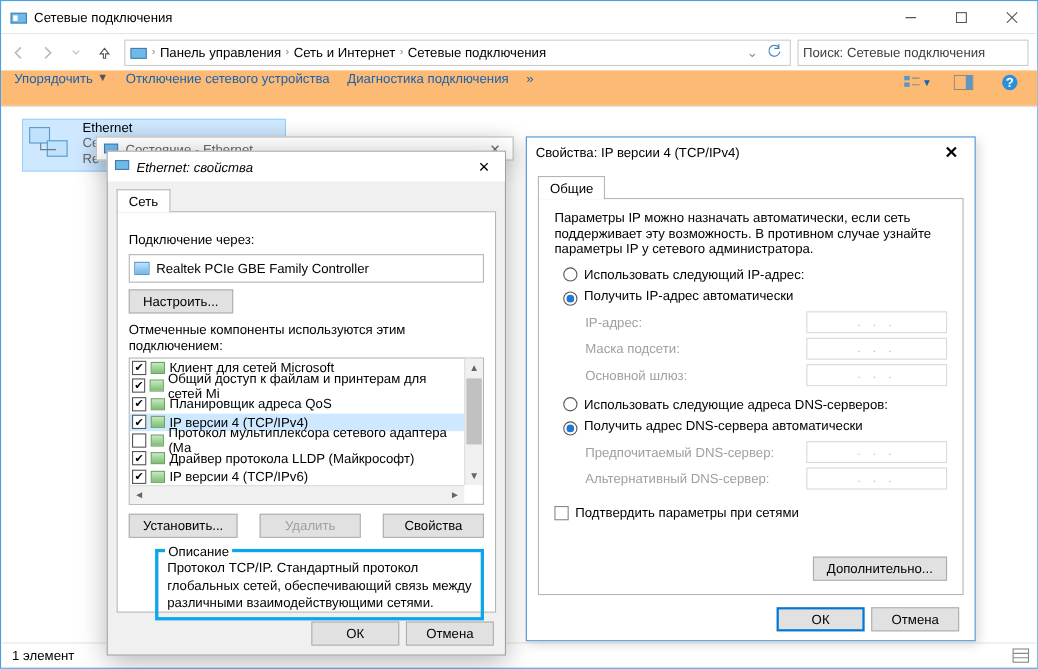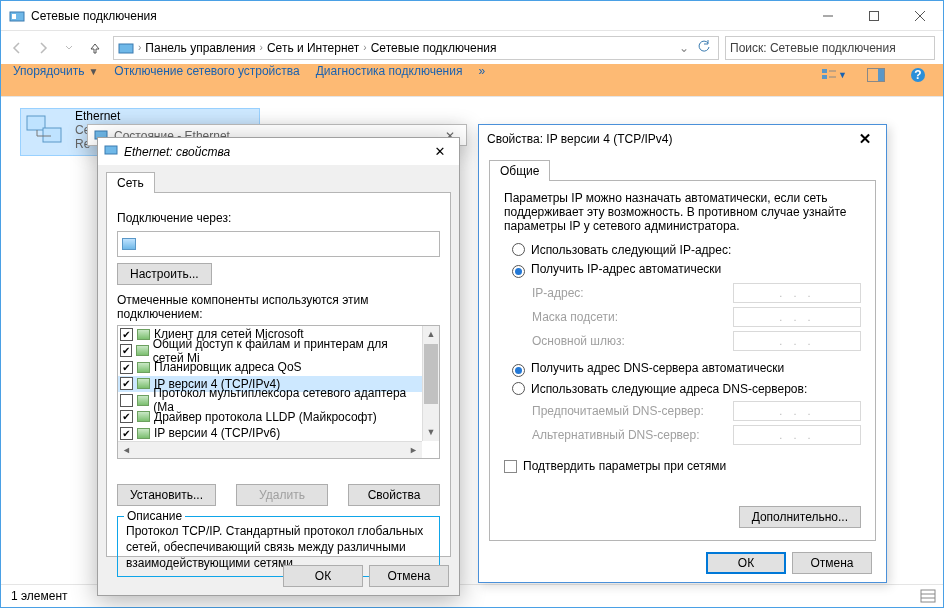--- a/index.html
+++ b/index.html
@@ -61,23 +61,23 @@
   .complist { border:1px solid #b5b5b5; height:134px; background:#fff; margin-top:4px; position:relative; }
   .complist .inner { position:absolute; left:0; top:0; right:17px; bottom:17px; overflow:hidden; }
   .complist .row { display:flex; align-items:center; height:16.5px; padding:0 2px; gap:4px; }
   .complist .row.sel { background:#cde8ff; }
   .complist .cb { width:13px; height:13px; border:1px solid #555; display:inline-flex; align-items:center; justify-content:center; font-size:10px; background:#fff;}
   .complist .vscroll { position:absolute; right:0; top:0; bottom:17px; width:17px; background:#f0f0f0; border-left:1px solid #ddd;}
   .complist .vscroll .thumb { position:absolute; left:1px; right:1px; top:18px; height:60px; background:#c1c1c1;}
   .complist .vscroll .arr { position:absolute; left:0; right:0; height:17px; text-align:center; color:#666; font-size:9px; line-height:17px;}
   .complist .hscroll { position:absolute; left:0; right:17px; bottom:0; height:17px; background:#f0f0f0; border-top:1px solid #ddd; }
   .complist .hscroll .arr { position:absolute; top:0; bottom:0; width:17px; text-align:center; color:#666; font-size:9px; line-height:17px;}
-  .btnrow { display:flex; gap:20px; margin-top:25px; }
+  .btnrow { display:flex; gap:20px; margin-top:8px; }
   .btnrow .btn { flex:1; }
-  .groupbox { border:1px solid #0ea5e9; margin-top:10px; padding:6px 8px 4px; position:relative;}
+  .groupbox { border:3px solid #0ea5e9; margin-top:10px; padding:6px 8px 4px; position:relative;margin-left:24px;}
   .groupbox .gt { position:absolute; top:-8px; left:6px; background:#fff; padding:0 3px; }
   .dlg-prop .okrow { position:absolute; right:10px; bottom:8px; display:flex; gap:6px; }
   .dlg-prop .okrow .btn, .dlg-ip .okrow .btn { width:80px; justify-content:center; }
 
   
   .dlg-ip { position:absolute; left:478px; top:124px; width:409px; height:459px; border:1px solid #4a90d9; background:#fff; box-shadow:3px 3px 10px rgba(0,0,0,0.15); }
   .dlg-ip .tb { height:28px; display:flex; align-items:center; padding:0 8px; }
   .dlg-ip .tb .t { flex:1; }
   .dlg-ip .tb .x { width:26px; text-align:center; font-size:15px; font-weight:bold;}
   .dlg-ip .body { position:absolute; left:10px; right:10px; top:34px; bottom:40px; }
@@ -252,20 +252,21 @@
     <span class="t">Ethernet: свойства</span>
     <span class="x">✕</span>
   </div>
   <div class="body">
     <span class="tab">Сеть</span>
     <div class="tabpage">
       <div class="field">
         <div>Подключение через:</div>
         <div class="adapterbox">
           <span class="nic-icon"></span>
+          <span>Realtek PCIe GBE Family Controller</span>
         </div>
         <div class="cfgrow"><span class="btn">Настроить...</span></div>
       </div>
       <div>Отмеченные компоненты используются этим подключением:</div>
       <div class="complist">
         <div class="inner" id="complist-inner">
             <div class="row">
               <span class="cb">✔</span>
               <span class="svc-icon"></span>
               <span>Клиент для сетей Microsoft</span>
@@ -348,22 +349,22 @@
           </div>
         <div class="frow">
             <span class="lbl">Маска подсети:</span>
             <span class="ipin">.   .   .</span>
           </div>
         <div class="frow">
             <span class="lbl">Основной шлюз:</span>
             <span class="ipin">.   .   .</span>
           </div>
       </div>
+      <div class="rrow"><span class="radio"></span><span>Использовать следующие адреса DNS-серверов:</span></div>
       <div class="rrow"><span class="radio on"></span><span>Получить адрес DNS-сервера автоматически</span></div>
-      <div class="rrow"><span class="radio"></span><span>Использовать следующие адреса DNS-серверов:</span></div>
       <div class="fields">
         <div class="frow">
             <span class="lbl">Предпочитаемый DNS-сервер:</span>
             <span class="ipin">.   .   .</span>
           </div>
         <div class="frow">
             <span class="lbl">Альтернативный DNS-сервер:</span>
             <span class="ipin">.   .   .</span>
           </div>
       </div>

